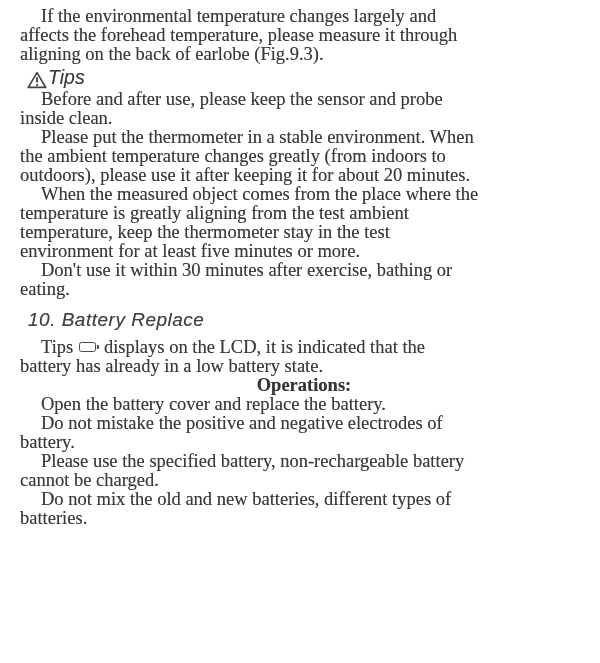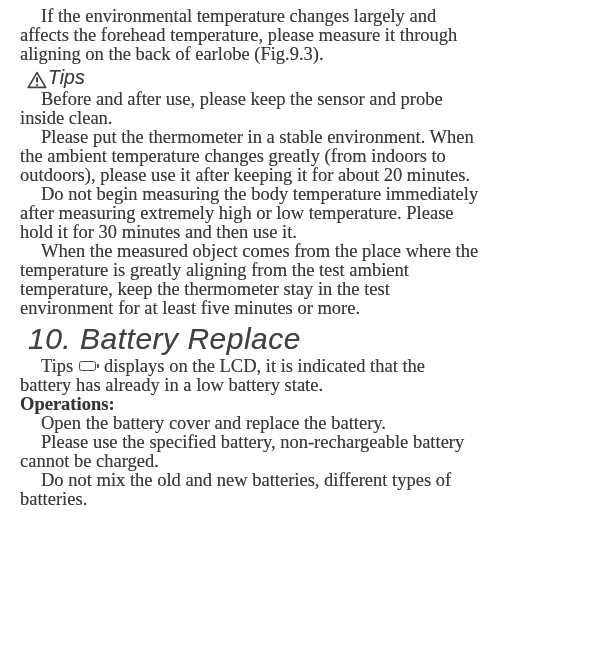--- a/index.html
+++ b/index.html
@@ -32,30 +32,31 @@
     line-height: 23px;
     color: #3f3f3f;
   }
   .warning-icon { display: inline-block; margin-right: 1px; }
   .warning-icon svg { display: block; }
   .section-heading {
     margin: 5px 0 3px 8px;
     font-family: "Liberation Sans", sans-serif;
     font-style: italic;
     font-weight: normal;
-    font-size: 30px;
+    font-size: 19px;
     line-height: 31px;
     letter-spacing: 0.5px;
     color: #424242;
   }
   .ops-label {
     margin: 0;
     font-weight: bold;
     text-indent: 0;
     color: #353535;
+    text-align: center;
   }
   .battery-icon {
     display: inline-block;
     position: relative;
     width: 15px;
     height: 8px;
     border: 1.6px solid #4a4a4a;
     border-radius: 2.5px;
     margin: 0 3px 0 6px;
     vertical-align: baseline;
@@ -91,34 +92,35 @@
       </svg>
     </span>
     <span>Tips</span>
   </div>
 
   <p class="para">Before and after use, please keep the sensor and probe
 inside clean.</p>
   <p class="para">Please put the thermometer in a stable environment. When
 the ambient temperature changes greatly (from indoors to
 outdoors), please use it after keeping it for about 20 minutes.</p>
-  <p class="para">Do not begin measuring the body temperature immediately
-after measuring extremely high or low temperature. Please
-hold it for 30 minutes and then use it.</p>
   <p class="para">When the measured object comes from the place where the
 temperature is greatly aligning from the test ambient
 temperature, keep the thermometer stay in the test
 environment for at least five minutes or more.</p>
+  <p class="para">Don't use it within 30 minutes after exercise, bathing or
+eating.</p>
 
   <div class="section-heading">10. Battery Replace</div>
 
   <p class="para"><span>Tips</span><span class="battery-icon"></span><span> displays on the LCD, it is indicated that the
 battery has already in a low battery state.</span></p>
 
   <p class="para ops-label">Operations:</p>
 
   <p class="para">Open the battery cover and replace the battery.</p>
+  <p class="para">Do not mistake the positive and negative electrodes of
+battery.</p>
   <p class="para">Please use the specified battery, non-rechargeable battery
 cannot be charged.</p>
   <p class="para">Do not mix the old and new batteries, different types of
 batteries.</p>
 
 </div>
 
 </body></html>

